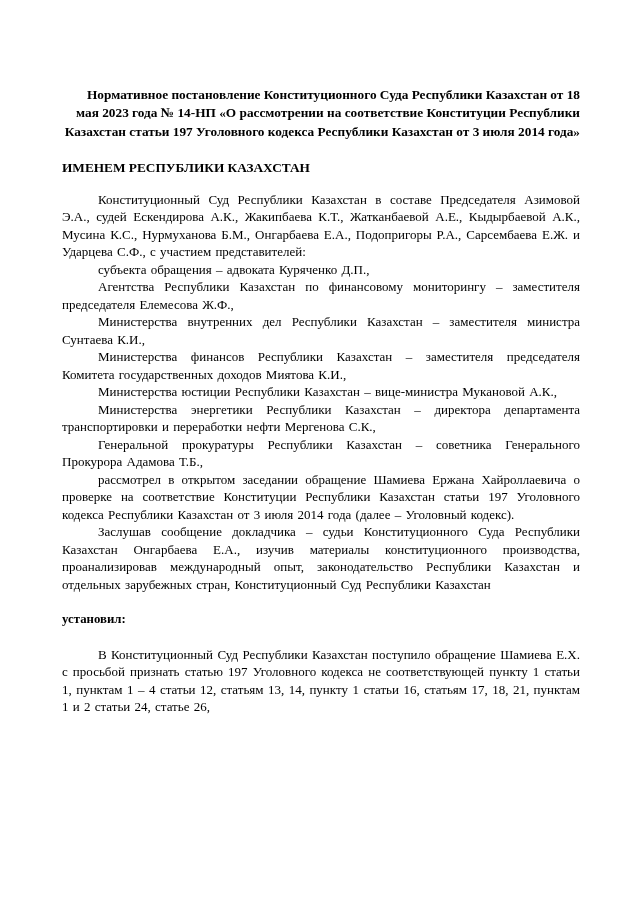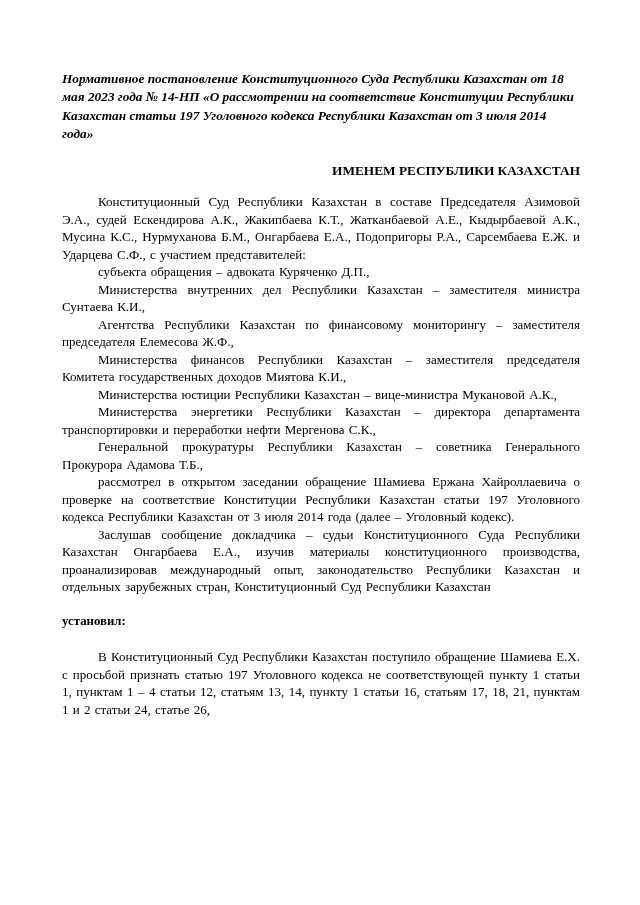--- a/index.html
+++ b/index.html
@@ -15,29 +15,28 @@
     box-sizing: border-box;
     width: 640px;
     height: 905px;
     padding: 70px 60px 0 62px;
     background: #ffffff;
   }
   .doc-title {
     font-size: 13.3px;
     font-weight: bold;
     line-height: 18.4px;
-    text-align: left;
-    margin: 0 0 18px 0;
-    font-style: italic;
+    text-align: right;
+    margin: 16px 0 18px 0;
   }
   .doc-heading {
     font-size: 13.3px;
     font-weight: bold;
     line-height: 18.4px;
-    text-align: right;
+    text-align: left;
     margin: 0 0 13px 0;
   }
   .body-text p {
     font-size: 13px;
     line-height: 17.5px;
     text-align: justify;
     text-indent: 36px;
     margin: 0;
     word-spacing: 1px;
   }
@@ -53,22 +52,22 @@
 
 <div class="page">
 
   <div class="doc-title">Нормативное постановление Конституционного Суда Республики Казахстан от 18 мая 2023 года № 14-НП «О рассмотрении на соответствие Конституции Республики Казахстан статьи 197 Уголовного кодекса Республики Казахстан от 3 июля 2014 года»</div>
 
   <div class="doc-heading">ИМЕНЕМ РЕСПУБЛИКИ КАЗАХСТАН</div>
 
   <div class="body-text">
     <p>Конституционный Суд Республики Казахстан в составе Председателя Азимовой Э.А., судей Ескендирова А.К., Жакипбаева К.Т., Жатканбаевой А.Е., Кыдырбаевой А.К., Мусина К.С., Нурмуханова Б.М., Онгарбаева Е.А., Подопригоры Р.А., Сарсембаева Е.Ж. и Ударцева С.Ф., с участием представителей:</p>
     <p>субъекта обращения – адвоката Куряченко Д.П.,</p>
+    <p>Агентства Республики Казахстан по финансовому мониторингу – заместителя председателя Елемесова Ж.Ф.,</p>
     <p>Министерства внутренних дел Республики Казахстан – заместителя министра Сунтаева К.И.,</p>
-    <p>Агентства Республики Казахстан по финансовому мониторингу – заместителя председателя Елемесова Ж.Ф.,</p>
     <p>Министерства финансов Республики Казахстан – заместителя председателя Комитета государственных доходов Миятова К.И.,</p>
     <p>Министерства юстиции Республики Казахстан – вице-министра Мукановой А.К.,</p>
     <p>Министерства энергетики Республики Казахстан – директора департамента транспортировки и переработки нефти Мергенова С.К.,</p>
     <p>Генеральной прокуратуры Республики Казахстан – советника Генерального Прокурора Адамова Т.Б.,</p>
     <p>рассмотрел в открытом заседании обращение Шамиева Ержана Хайроллаевича о проверке на соответствие Конституции Республики Казахстан статьи 197 Уголовного кодекса Республики Казахстан от 3 июля 2014 года (далее – Уголовный кодекс).</p>
     <p>Заслушав сообщение докладчика – судьи Конституционного Суда Республики Казахстан Онгарбаева Е.А., изучив материалы конституционного производства, проанализировав международный опыт, законодательство Республики Казахстан и отдельных зарубежных стран, Конституционный Суд Республики Казахстан</p>
   </div>
 
   <div class="section-heading">установил:</div>
 

